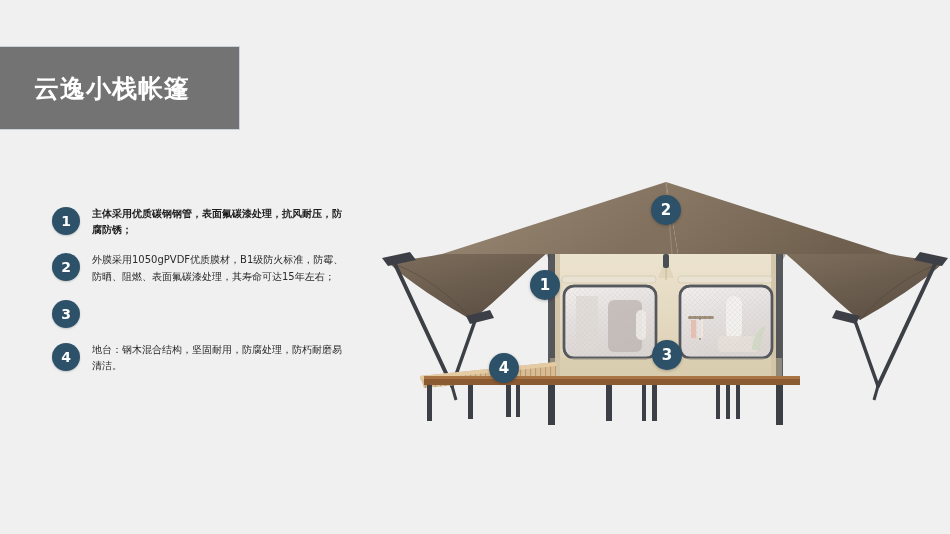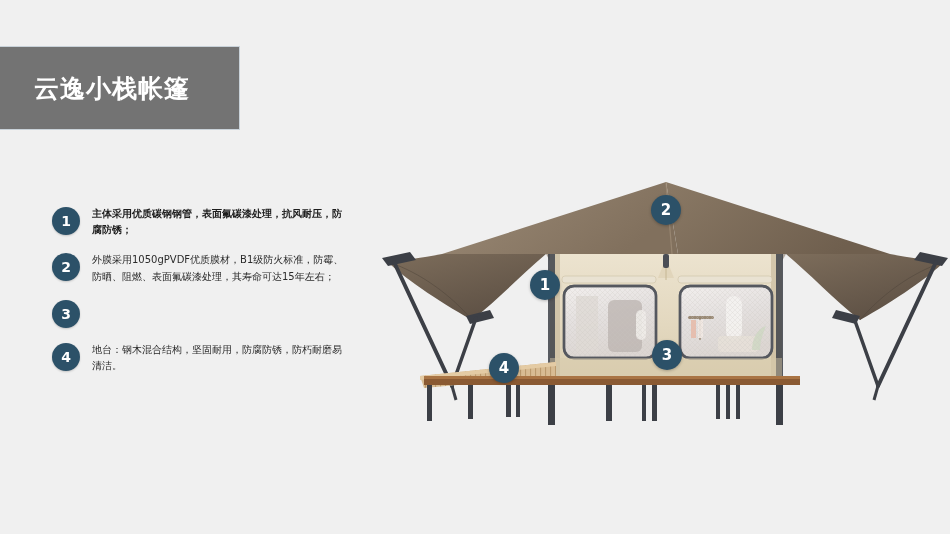--- a/index.html
+++ b/index.html
@@ -138,21 +138,21 @@
       <div class="badge">2</div>
       <div class="feature-text">外膜采用1050gPVDF优质膜材，B1级防火标准，防霉、防晒、阻燃、表面氟碳漆处理，其寿命可达15年左右；</div>
     </div>
 
     <div class="feature-row">
       <div class="badge">3</div>
     </div>
 
     <div class="feature-row">
       <div class="badge">4</div>
-      <div class="feature-text">地台：钢木混合结构，坚固耐用，防腐防锈，防朽耐磨易清洁。</div>
+      <div class="feature-text">地台：钢木混合结构，坚固耐用，防腐处理，防朽耐磨易清洁。</div>
     </div>
 
   </div>
 
   <div class="illustration">
     <svg viewBox="0 0 570 300" xmlns="http://www.w3.org/2000/svg">
       <defs>
         <linearGradient id="roofL" x1="0" y1="0" x2="1" y2="0.4">
           <stop offset="0" stop-color="#9b8a76"></stop>
           <stop offset="1" stop-color="#81705d"></stop>

